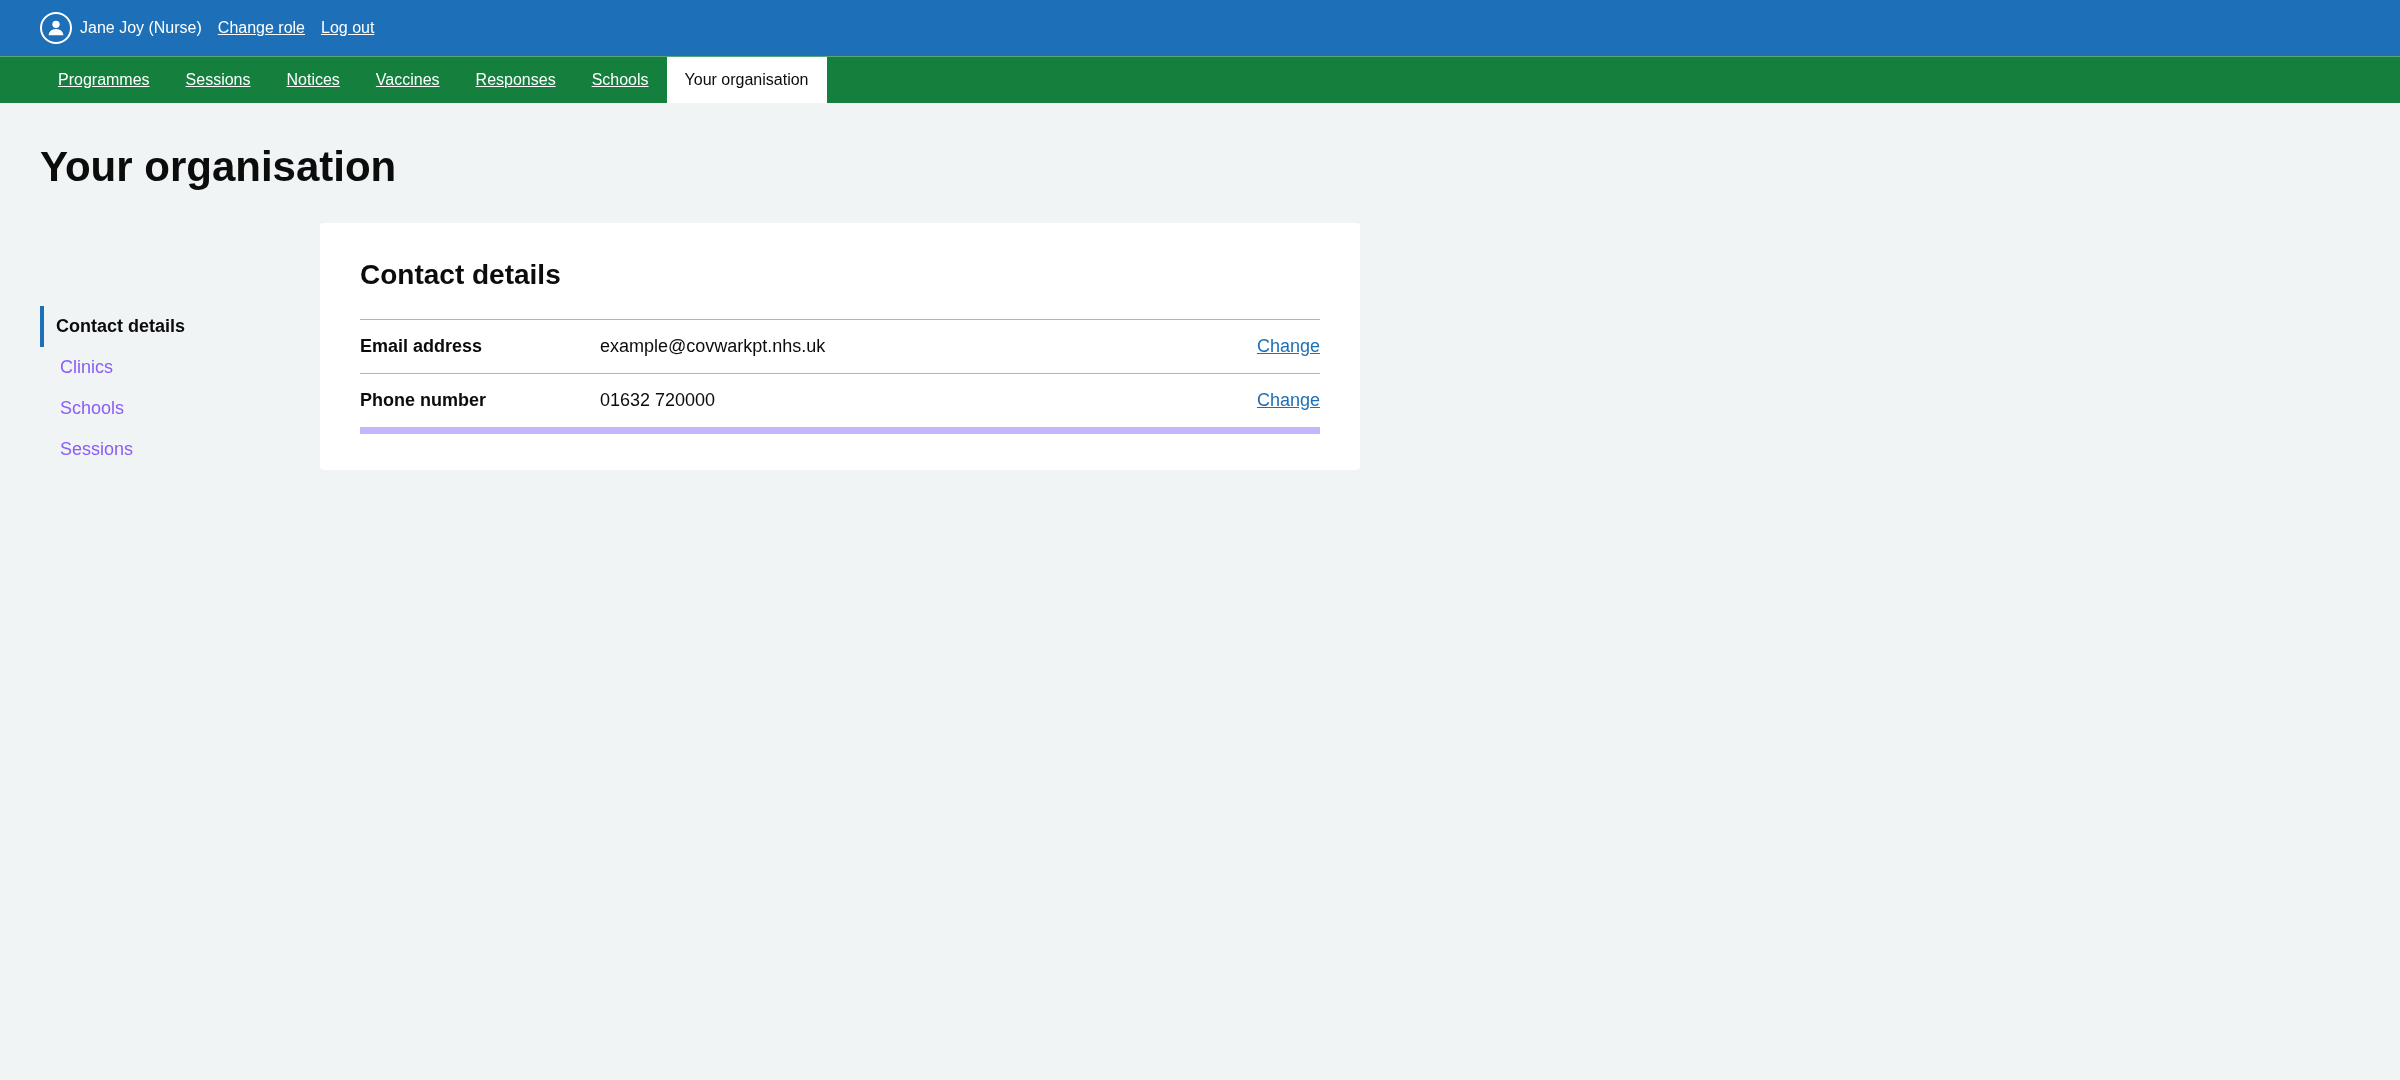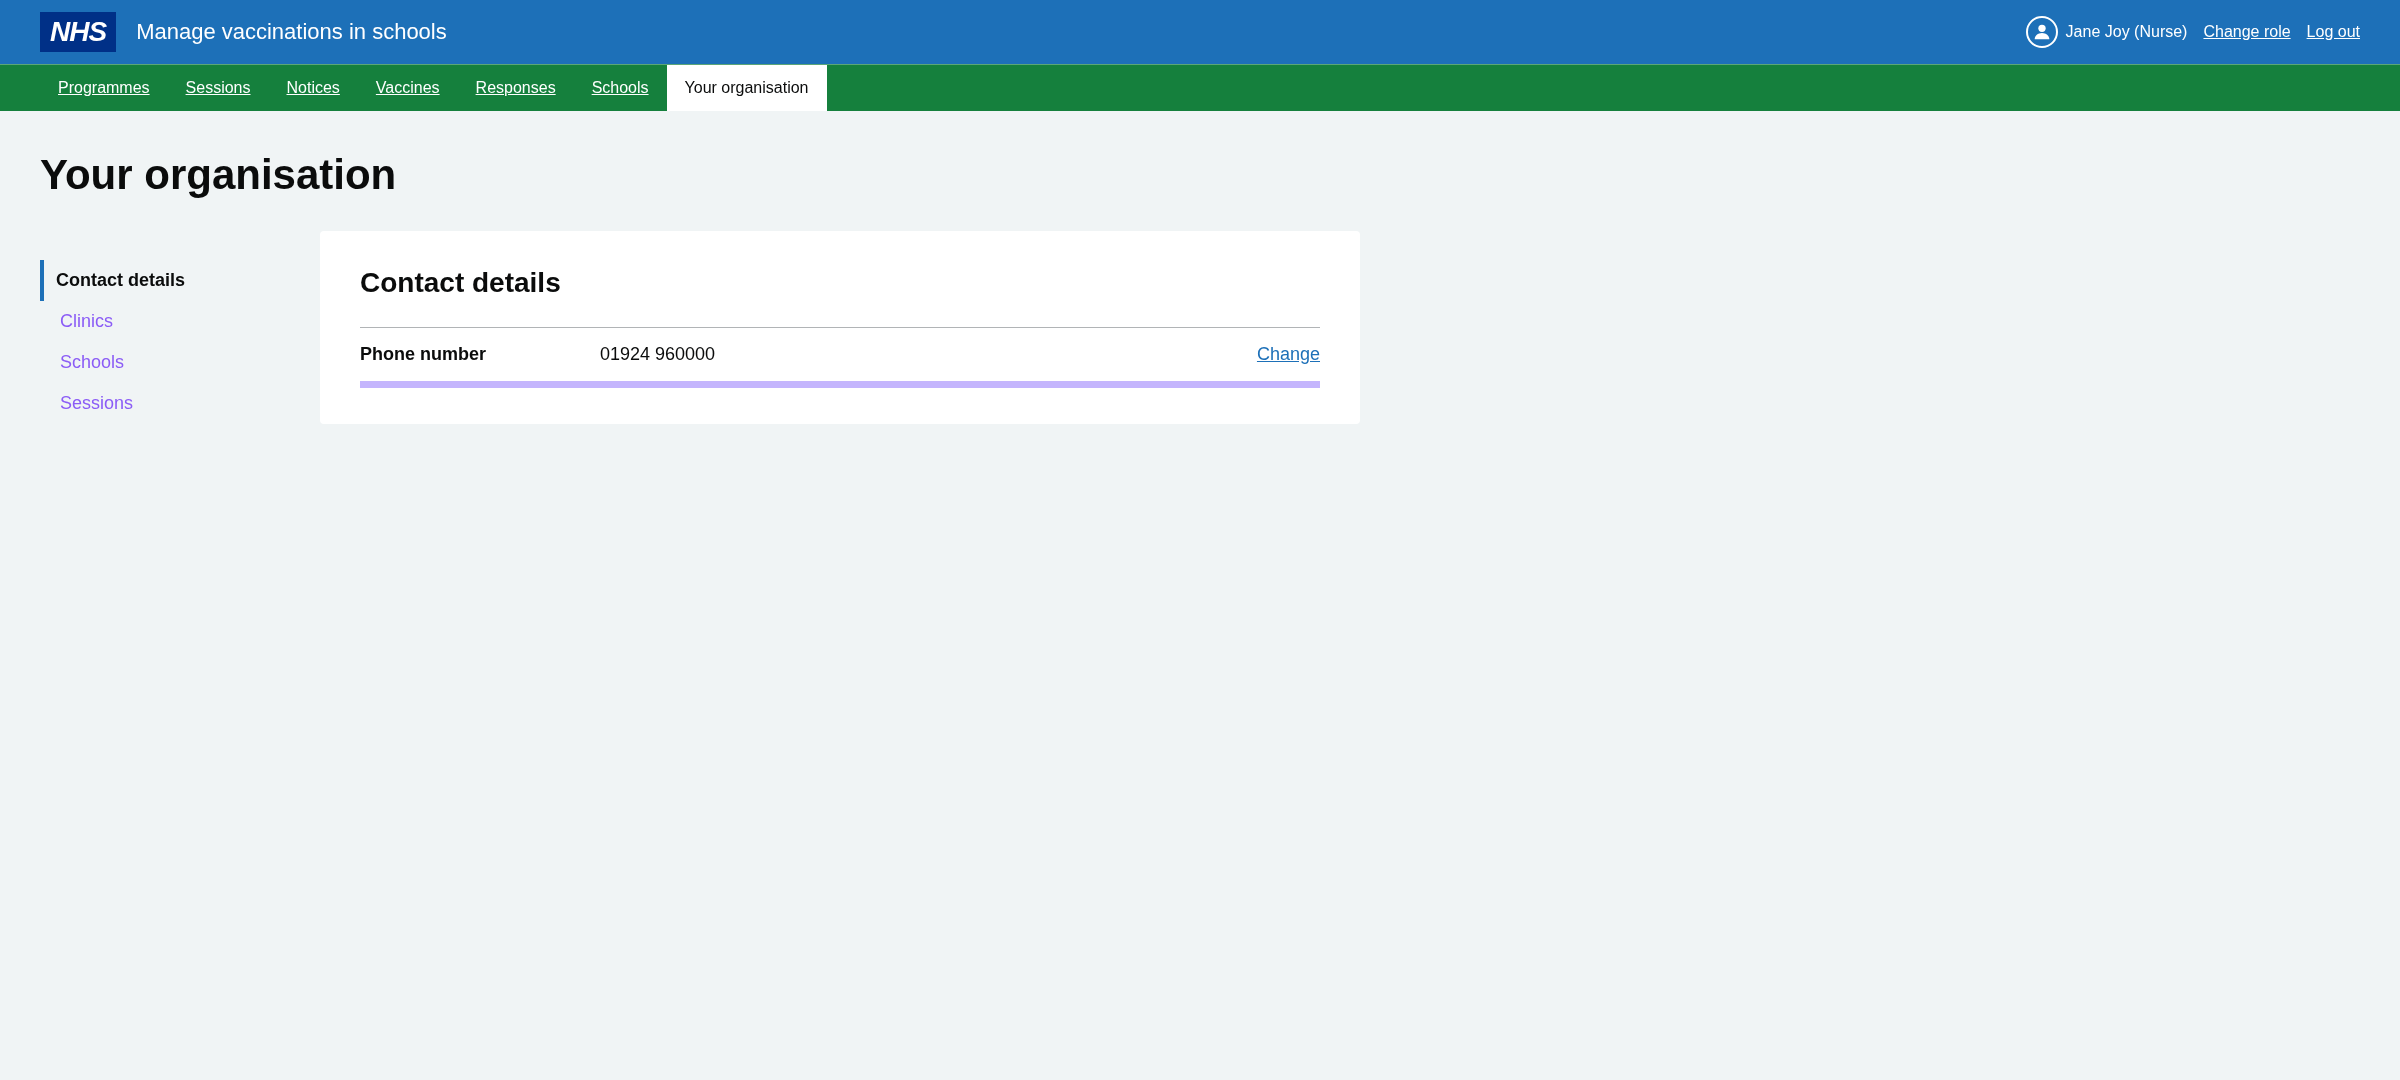--- a/index.html
+++ b/index.html
@@ -182,24 +182,20 @@
       font-size: 18px;
       cursor: pointer;
       background: none;
       border: none;
     }
   </style>
 </head>
 <body>
 
 <header class="header">
-  <div class="header-left">
-    <div class="nhs-logo">NHS</div>
-    <span class="header-title">Manage vaccinations in schools</span>
-  </div>
   <div class="header-right">
     <div class="user-info">
       <div class="user-icon">
         <svg width="22" height="22" viewBox="0 0 24 24" fill="white">
           <circle cx="12" cy="8" r="4"></circle>
           <path d="M4 20c0-4 3.6-7 8-7s8 3 8 7" fill="white"></path>
         </svg>
       </div>
       <span>Jane Joy (Nurse)</span>
     </div>
@@ -230,22 +226,29 @@
       <a class="sidebar-item">Clinics</a>
       <a class="sidebar-item">Schools</a>
       <a class="sidebar-item">Sessions</a>
     </nav>
 
     <div class="card">
       <h2 class="card-title">Contact details</h2>
       <table class="details-table">
         <tbody>
           <tr>
+            <td class="label-col">Email address</td>
+            <td class="value-col">example@covwarkpt.nhs.uk</td>
+            <td class="action-col">
+              <button class="change-link">Change</button>
+            </td>
+          </tr>
+          <tr>
             <td class="label-col">Phone number</td>
-            <td class="value-col">01924 960000</td>
+            <td class="value-col">01632 720000</td>
             <td class="action-col">
               <button class="change-link">Change</button>
             </td>
           </tr>
         </tbody>
       </table>
     </div>
   </div>
 </div>
 

